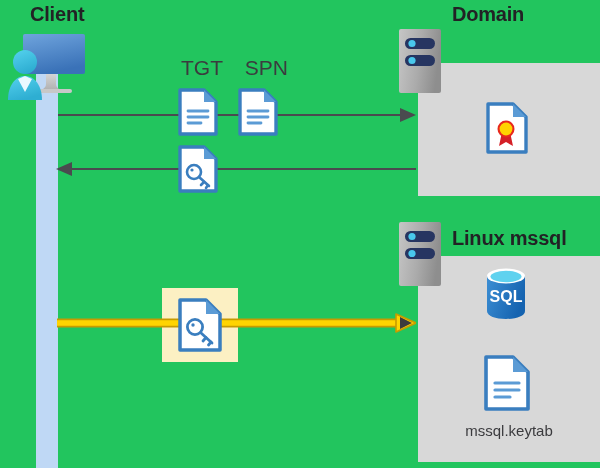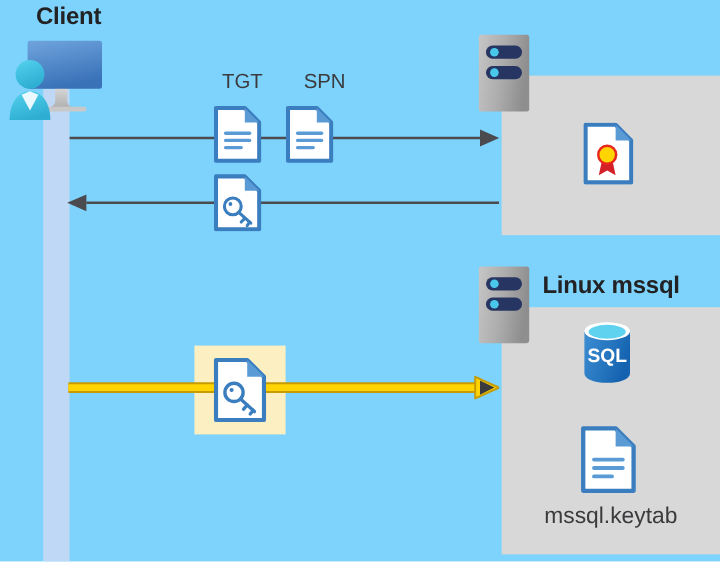--- a/index.html
+++ b/index.html
@@ -7,41 +7,41 @@
     padding: 0;
     background: #ffffff;
   }
   body {
     font-family: "Liberation Sans", sans-serif;
   }
   #canvas {
     position: relative;
     width: 600px;
     height: 468px;
-    background: #7dd3fc;
+    background: #22c55e;
     overflow: hidden;
   }
   .abs { position: absolute; }
 
   
   .title-bold {
     font-weight: bold;
     color: #222225;
     font-size: 20px;
     line-height: 24px;
     letter-spacing: -0.2px;
   }
   .label-plain {
     color: #3b3b3e;
-    font-size: 17px;
+    font-size: 21px;
     line-height: 24px;
   }
   .label-small {
     color: #3b3b3e;
-    font-size: 19px;
+    font-size: 15px;
     line-height: 22px;
   }
 
   
   .panel {
     background: #d8d8d8;
   }
 
   
   .lifeline {
@@ -159,20 +159,21 @@
       </defs>
       <rect x="1" y="1" width="42" height="64" rx="2" fill="url(#srv)"></rect>
       <rect x="7" y="10" width="30" height="11" rx="5.5" fill="#263561"></rect>
       <circle cx="14" cy="15.5" r="3.6" fill="#49c8ec"></circle>
       <rect x="7" y="27" width="30" height="11" rx="5.5" fill="#263561"></rect>
       <circle cx="14" cy="32.5" r="3.6" fill="#49c8ec"></circle>
     </svg>
   </div>
 
   <div class="abs title-bold" style="left:452px; top:2px; width:148px;">
+    <div>Domain</div>
   </div>
 
   <div class="abs" style="left:486px; top:102px; width:42px; height:52px;">
     <svg width="42" height="52" viewBox="0 0 42 52">
       <path d="M2 2 h25 l13 13 v35 h-38 z" fill="#ffffff" stroke="#3a7ebf" stroke-width="3.4" stroke-linejoin="round"></path>
       <path d="M27 2 l13 13 h-13 z" fill="#5b9bd5"></path>
       <path d="M16 30 l-3 14 l7 -4 l7 4 l-3 -14 z" fill="#d42027"></path>
       <circle cx="20" cy="27" r="8.5" fill="#e8271d"></circle>
       <circle cx="20" cy="27" r="6.4" fill="#ffd400"></circle>
     </svg>

